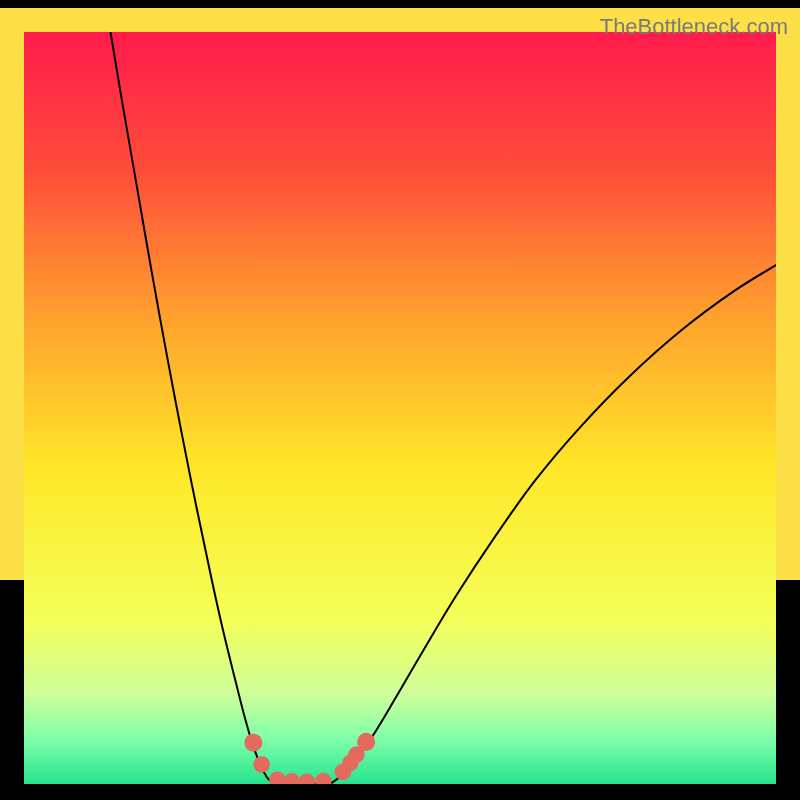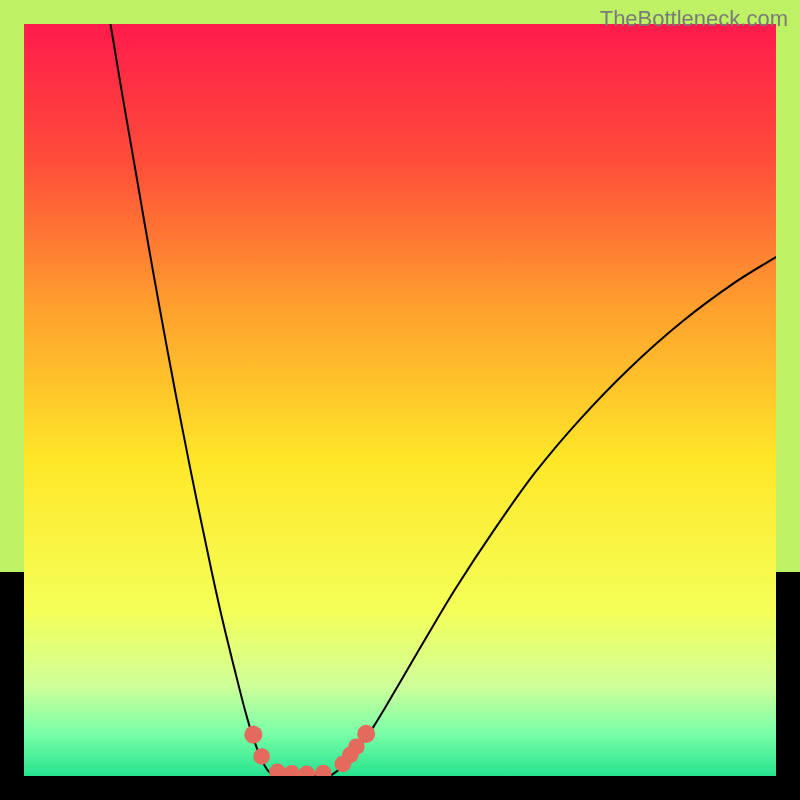--- a/index.html
+++ b/index.html
@@ -7,24 +7,24 @@
     padding: 0;
     width: 800px;
     height: 800px;
     background: #000;
     overflow: hidden;
     font-family: Arial, Helvetica, sans-serif;
   }
   .frame {
     position: absolute;
     left: 0;
-    top: 0;
+    top: 8px;
     width: 800px;
     height: 572px;
-    background: #bef264;
+    background: #fde047;
   }
   .watermark {
     position: absolute;
     top: 6px;
     right: 12px;
     color: #7a7a7a;
     font-size: 22px;
     font-weight: 400;
     z-index: 50;
     user-select: none;

